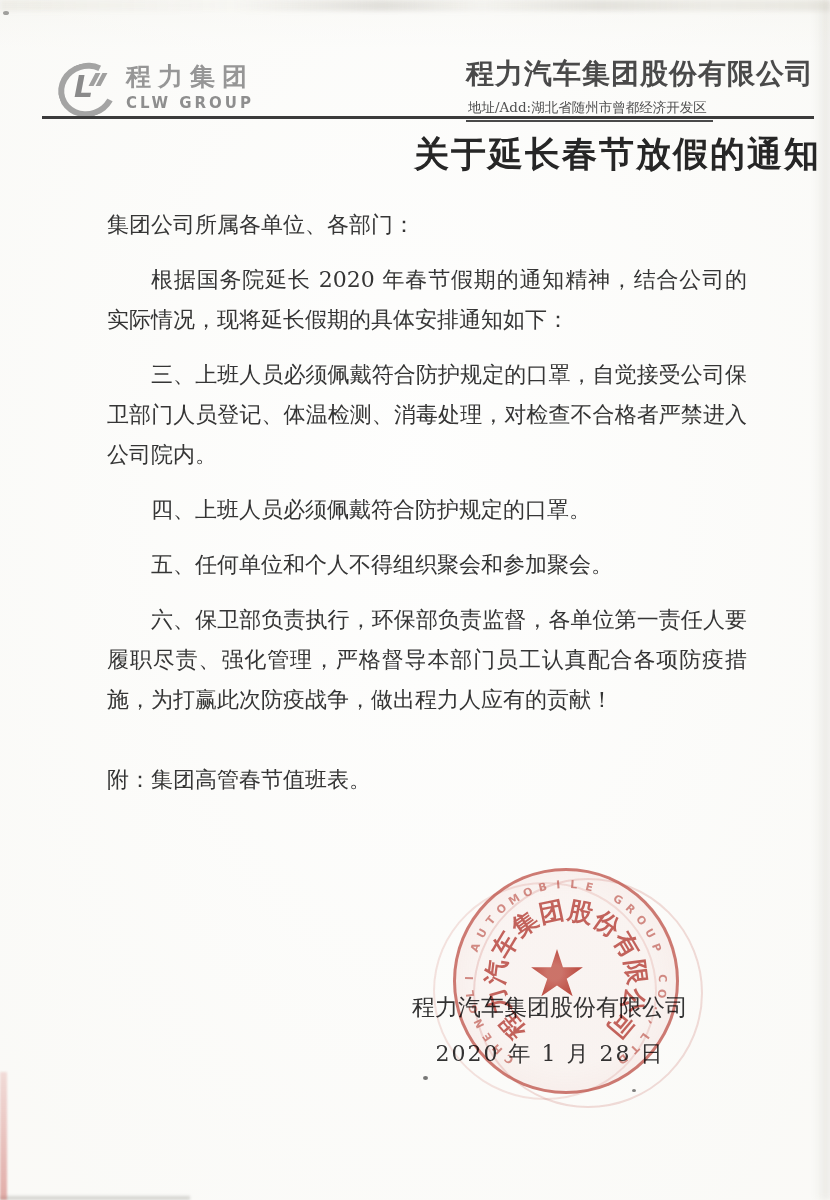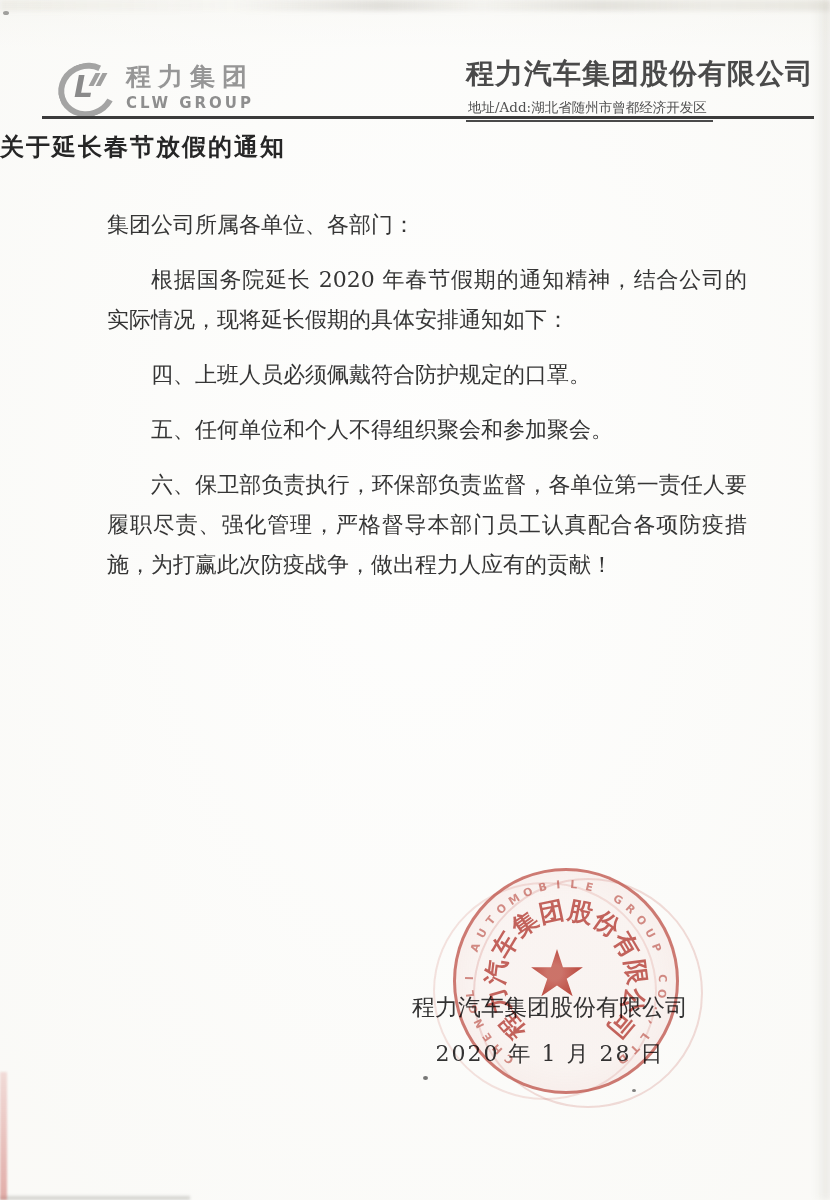--- a/index.html
+++ b/index.html
@@ -45,22 +45,22 @@
     font-family:Liberation Mono, monospace;}
   .logo-en{font-size:15px;font-weight:bold;color:#8e8e8e;letter-spacing:3px;margin-top:1px;
     font-family:"DejaVu Sans","Liberation Sans",sans-serif;}
   .company-block{position:absolute;right:16px;top:55px;text-align:left;}
   .company-name{font-size:28px;font-weight:bold;color:#4a4a4a;letter-spacing:1px;
     font-family:"DejaVu Sans","Liberation Sans",sans-serif;}
   .company-address{display:inline-block;font-size:13.5px;color:#4f4f4f;margin-top:6px;
     padding:0 6px 3px 2px;border-bottom:2px solid #4a4a4a;}
   .header-rule{position:absolute;left:42px;right:16px;top:116px;height:3px;background:#3b3b3b;}
   
-  .doc-title{position:absolute;left:0;right:9px;top:131px;text-align:left;
-    font-size:24px;font-weight:bold;color:#262626;letter-spacing:2px;}
+  .doc-title{position:absolute;left:0;right:9px;top:131px;text-align:right;
+    font-size:35px;font-weight:bold;color:#262626;letter-spacing:2px;}
   .doc-body{position:absolute;left:92px;right:68px;top:190px;
     font-size:22px;line-height:40px;text-align:justify;color:#353535;}
   .doc-body p{margin:15px;}
   .doc-body p.indent{text-indent:2em;}
   .attachment{margin-top:40px !important;}
   
   .sig-block{position:absolute;left:310px;top:992px;width:480px;text-align:center;z-index:1;}
   .sig-company{font-size:23px;color:#333;letter-spacing:0px;}
   .sig-date{font-size:22px;color:#333;margin-top:16px;letter-spacing:2px;}
   
@@ -115,23 +115,25 @@
     <div class="company-address">地址/Add:湖北省随州市曾都经济开发区</div>
   </div>
 
   <div class="header-rule"></div>
 
   <div class="doc-title">关于延长春节放假的通知</div>
 
   <div class="doc-body">
     <p>集团公司所属各单位、各部门：</p>
     <p class="indent">根据国务院延长 2020 年春节假期的通知精神，结合公司的实际情况，现将延长假期的具体安排通知如下：</p>
+    <p class="indent">三、上班人员必须佩戴符合防护规定的口罩，自觉接受公司保卫部门人员登记、体温检测、消毒处理，对检查不合格者严禁进入公司院内。</p>
     <p class="indent">四、上班人员必须佩戴符合防护规定的口罩。</p>
     <p class="indent">五、任何单位和个人不得组织聚会和参加聚会。</p>
     <p class="indent">六、保卫部负责执行，环保部负责监督，各单位第一责任人要履职尽责、强化管理，严格督导本部门员工认真配合各项防疫措施，为打赢此次防疫战争，做出程力人应有的贡献！</p>
+    <p class="attachment">附：集团高管春节值班表。</p>
   </div>
 
   <div class="sig-block">
     <div class="sig-company">程力汽车集团股份有限公司</div>
     <div class="sig-date">2020 年 1 月 28 日</div>
   </div>
 
   <div class="seal">
     <div class="seal-ghost"></div>
     <div class="seal-ghost2"></div>

